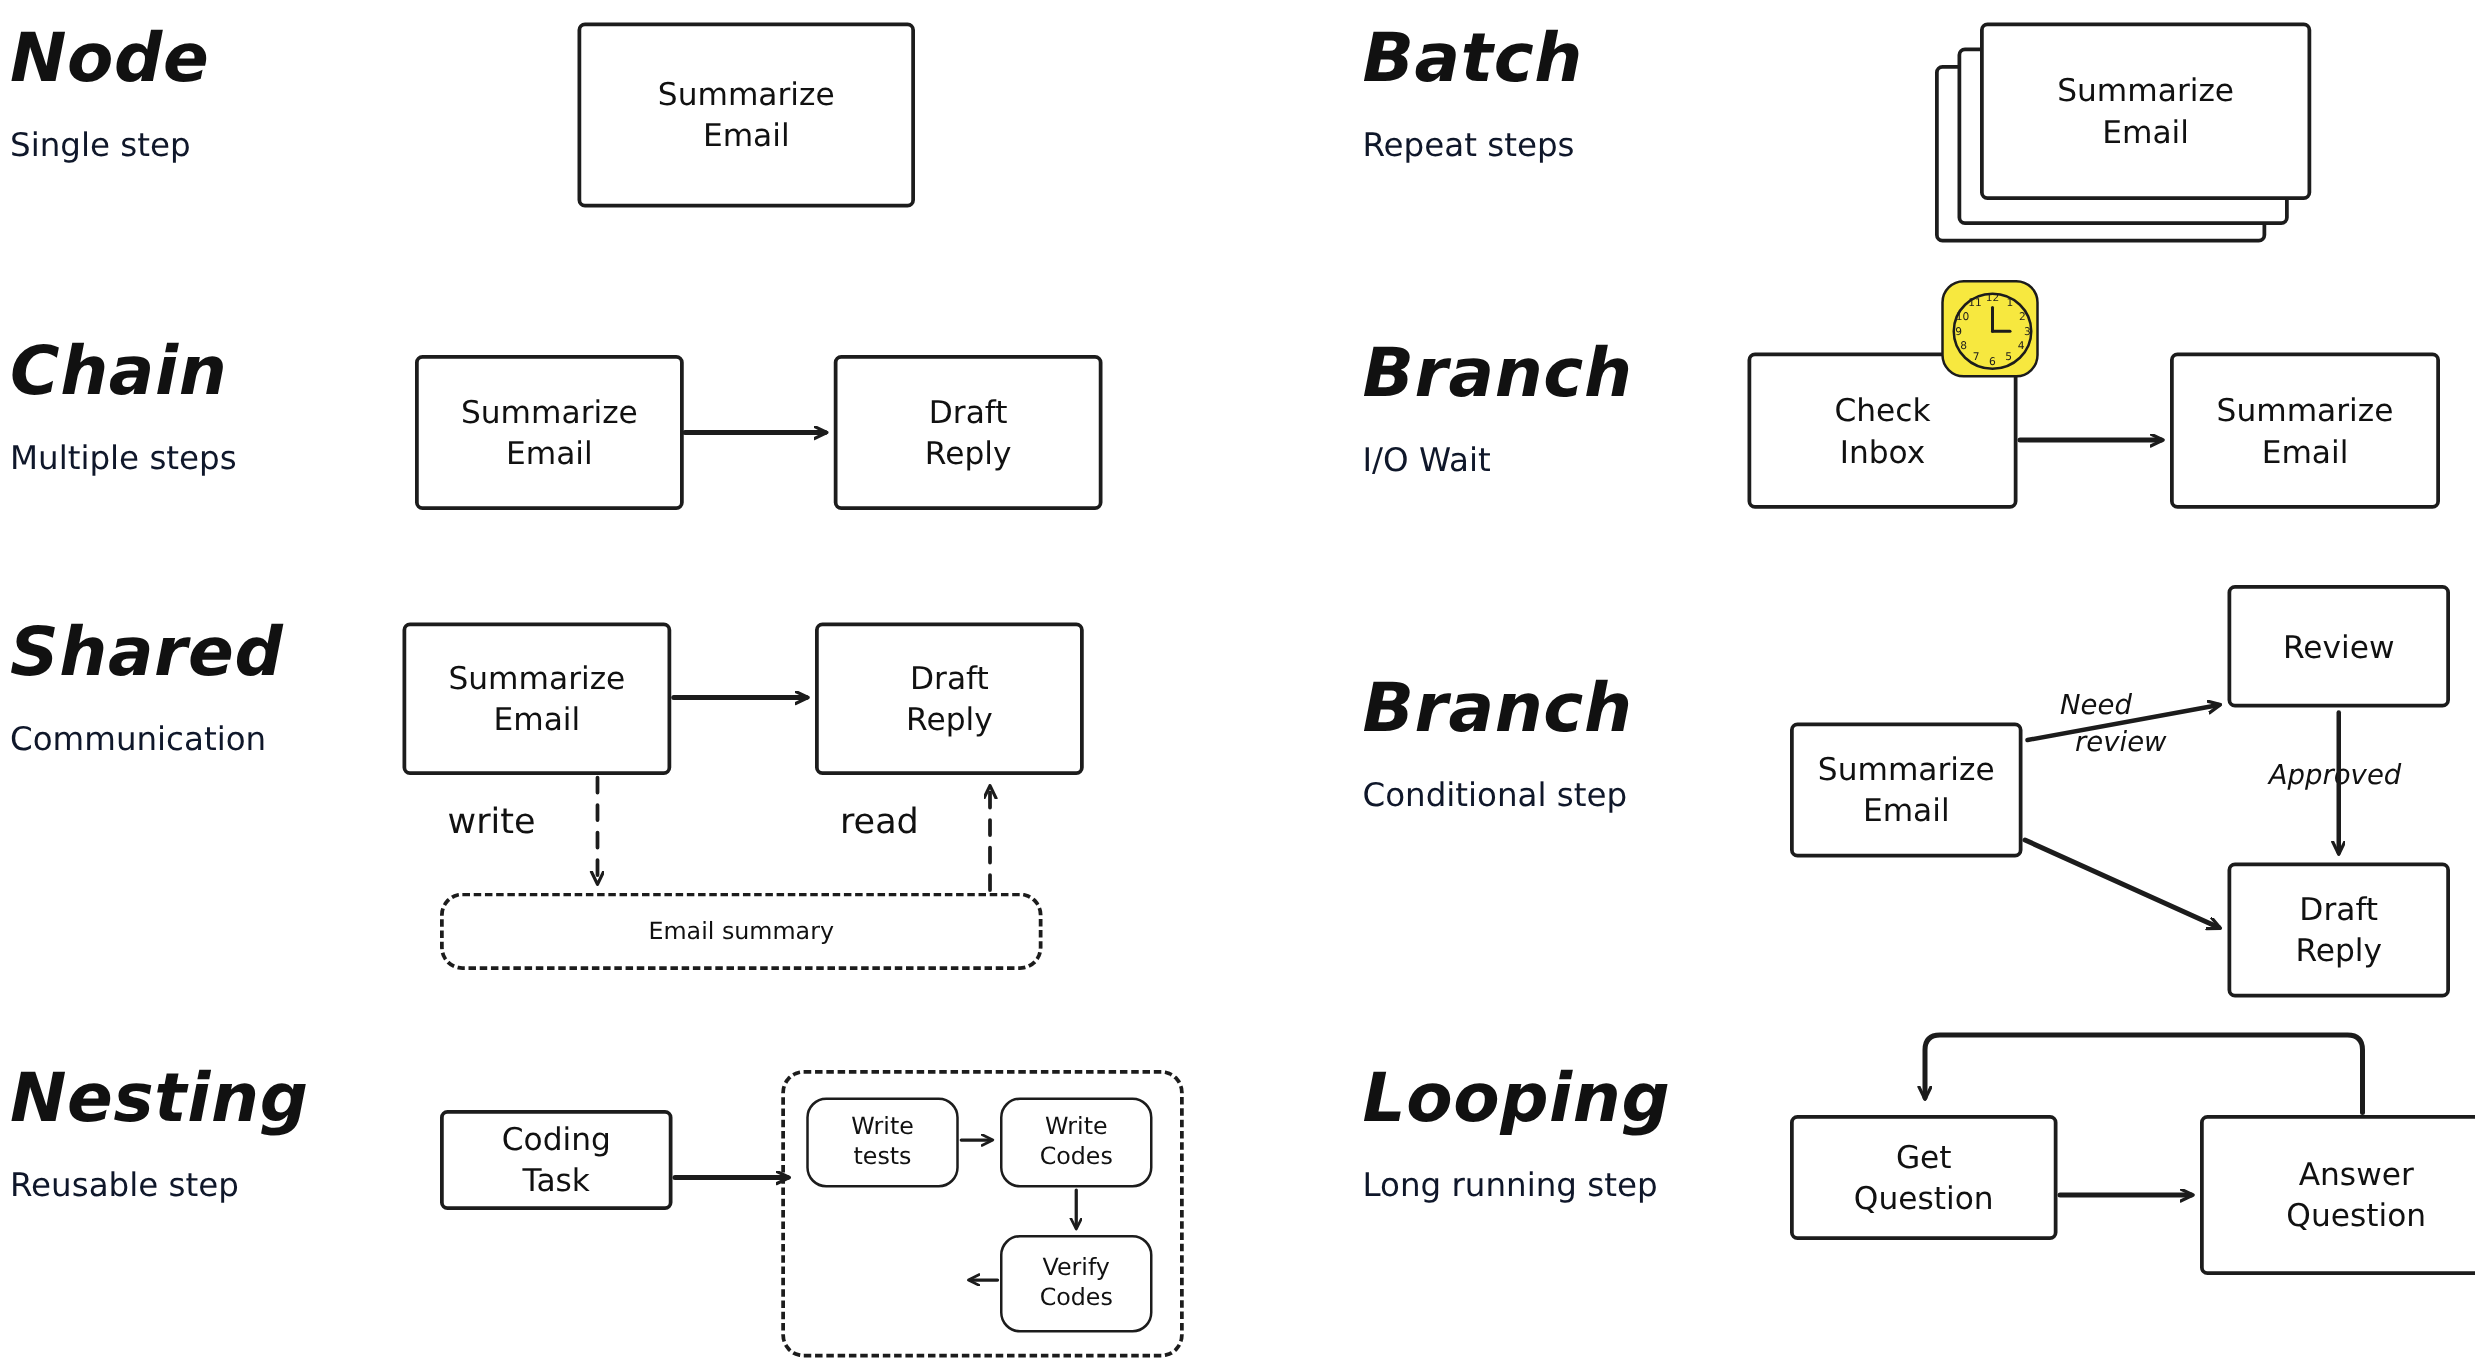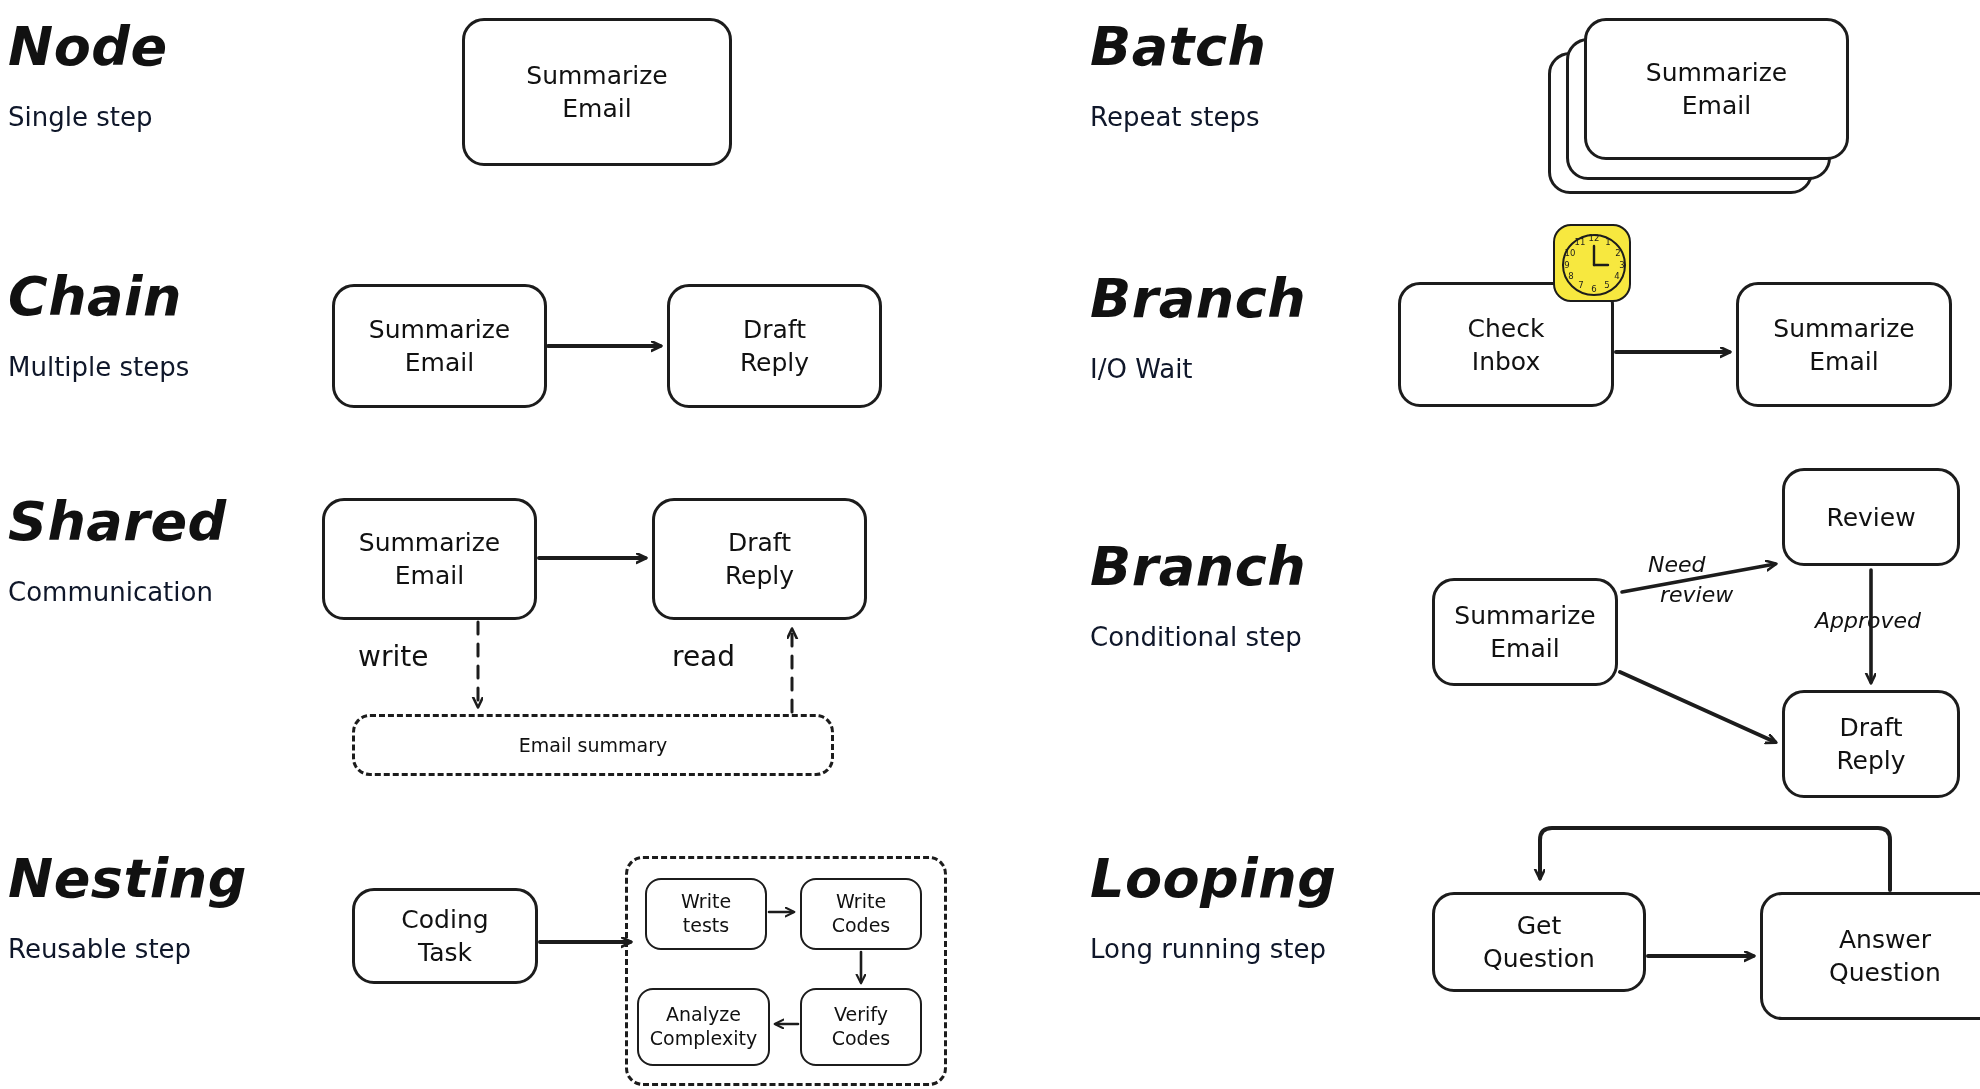--- a/index.html
+++ b/index.html
@@ -29,21 +29,21 @@
     white-space:nowrap;
     line-height:1;
     margin-top:30px;
   }
 
   
   .node{
     position:absolute;
     box-sizing:border-box;
     border:3.5px solid #1c1c1c;
-    border-radius:22px;
+    border-radius:6px;
     background:#ffffff;
     display:flex;
     align-items:center;
     justify-content:center;
     text-align:center;
     font-family:"DejaVu Sans", sans-serif;
     font-size:25px;
     line-height:1.32;
     color:#111;
     padding:4px 6px;
@@ -178,33 +178,31 @@
 
   <div class="edge-label" style="left:1648px;top:552px;">Need</div>
   <div class="edge-label" style="left:1660px;top:582px;">review</div>
   <div class="edge-label" style="left:1815px;top:608px;">Approved</div>
 
   <div class="label-block" style="left:8px;top:852px;">
     <div class="pat-title">Nesting</div>
     <div class="pat-sub">Reusable step</div>
   </div>
 
-  <div class="node" style="left:352px;top:888px;width:186px;height:96px;">Coding
+  <div class="node" style="left:352px;top:888px;width:186px;height:80px;">Coding
 Task</div>
 
   <div class="dashed" style="left:625px;top:856px;width:322px;height:230px;"></div>
 
   <div class="node small" style="left:645px;top:878px;width:122px;height:72px;">Write
 tests</div>
   <div class="node small" style="left:800px;top:878px;width:122px;height:72px;">Write
 Codes</div>
   <div class="node small" style="left:800px;top:988px;width:122px;height:78px;">Verify
 Codes</div>
-  <div class="node small" style="left:637px;top:988px;width:133px;height:78px;">Analyze
-Complexity</div>
 
   <div class="label-block" style="left:1090px;top:852px;">
     <div class="pat-title">Looping</div>
     <div class="pat-sub">Long running step</div>
   </div>
 
   <div class="node" style="left:1432px;top:892px;width:214px;height:100px;">Get
 Question</div>
   <div class="node" style="left:1760px;top:892px;width:250px;height:128px;">Answer
 Question</div>

